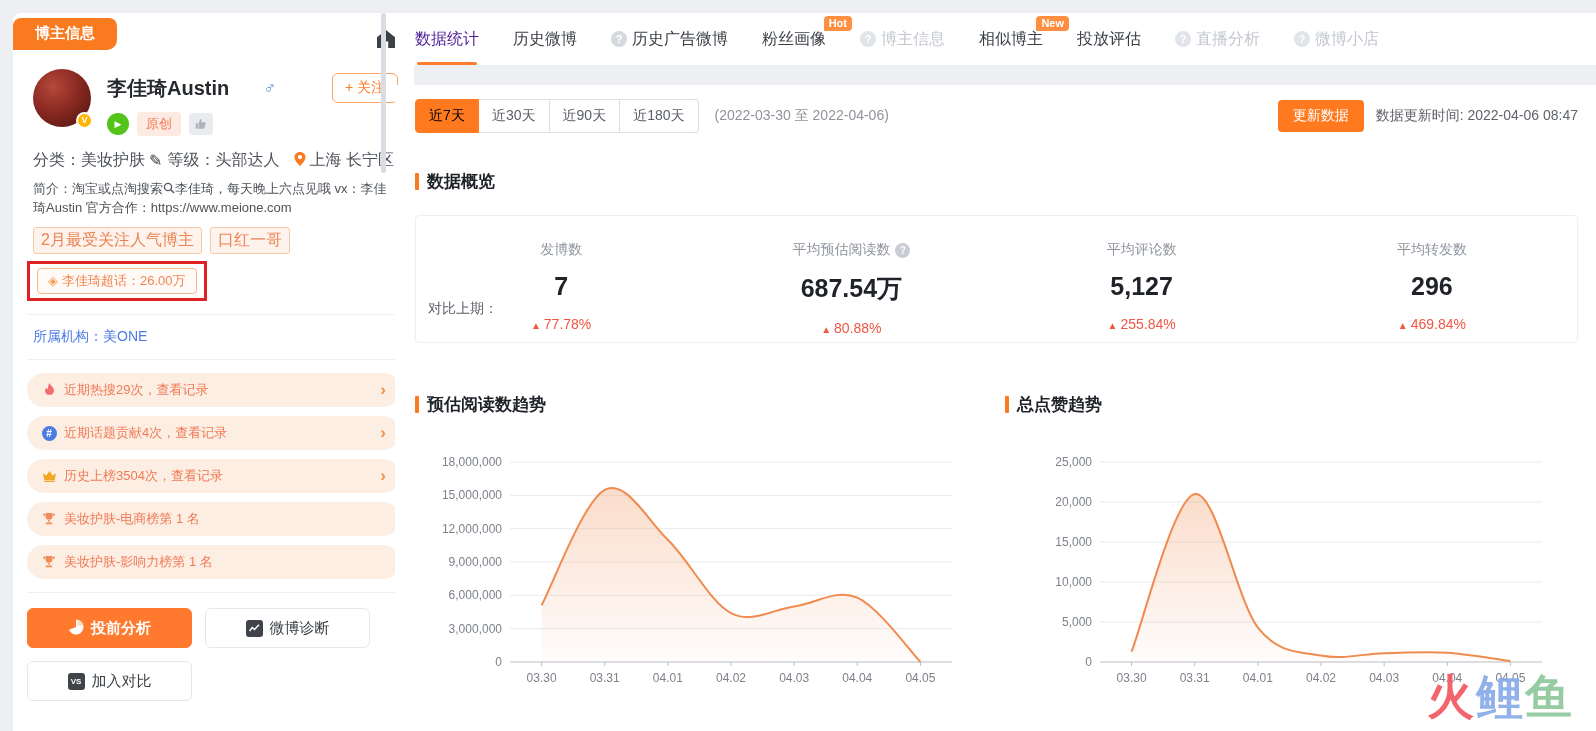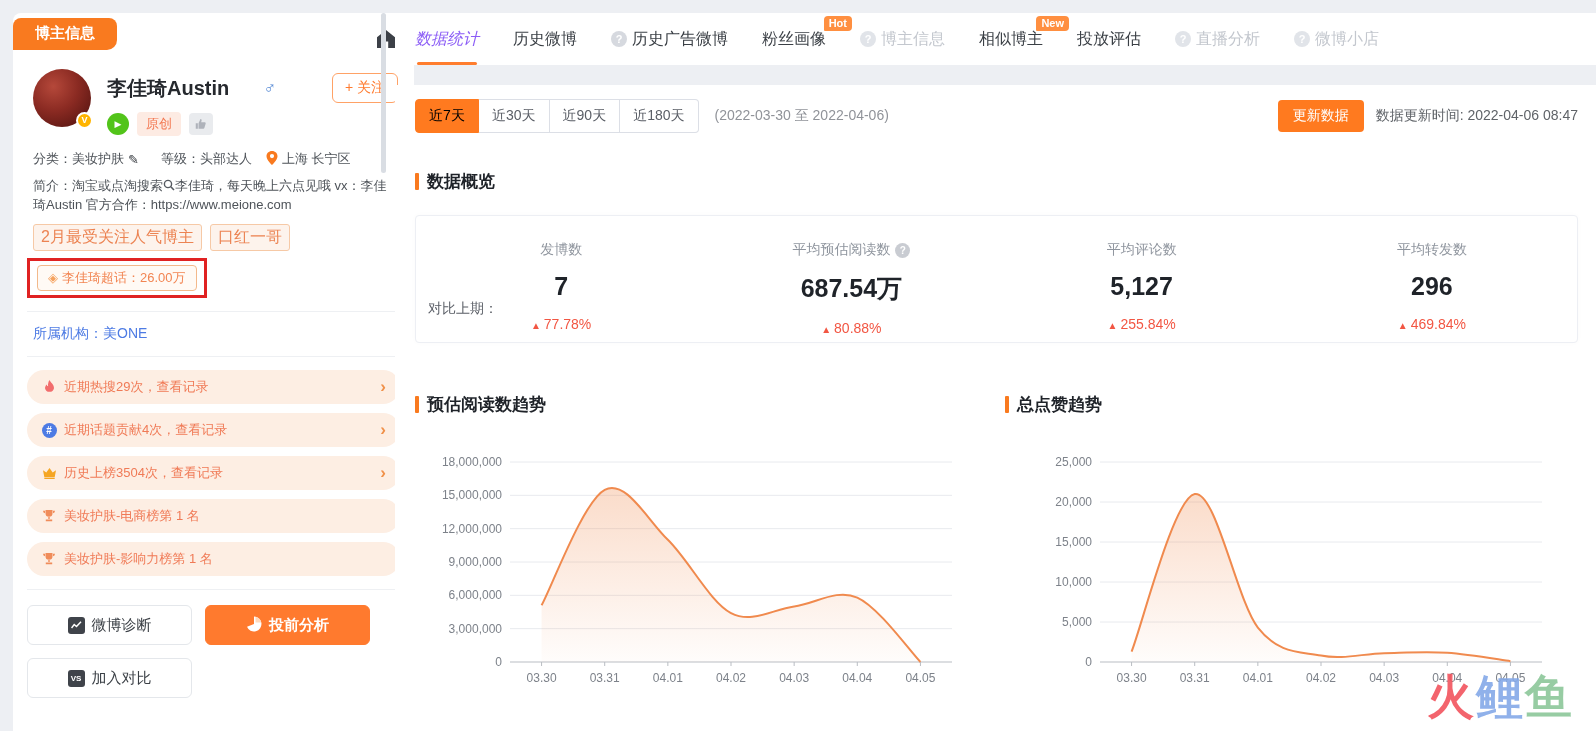--- a/index.html
+++ b/index.html
@@ -17,21 +17,21 @@
   .v-badge { position:absolute; right:-2px; bottom:-2px; width:17px; height:17px; border-radius:50%; background:#ffb400; border:2px solid #fff; color:#fff; font-size:9px; font-weight:bold; text-align:center; line-height:13px; }
   .profile-main { flex:1; padding-left:16px; padding-top:4px; }
   .name-line { display:flex; align-items:center;gap:28px; }
   .b-name { font-size:20px; font-weight:bold; color:#26292e; }
   .male { color:#5b8dd6; font-size:17px; margin-left:6px; font-weight:bold; }
   .follow-btn { margin-left:auto; border:1px solid #ffa266; color:#ff7a2e; background:#fff; font-size:14px; border-radius:6px; padding:5px 12px; cursor:pointer; white-space:nowrap; }
   .badge-line { display:flex; align-items:center; margin-top:9px; gap:8px; }
   .play-ic { width:22px; height:22px; border-radius:50%; background:#52c41a; color:#fff; font-size:9px; text-align:center; line-height:22px; }
   .orig-pill { background:#fdebe3; color:#f3764f; font-size:13px; border-radius:4px; padding:3px 9px; }
   .thumb-ic { width:24px; height:22px; background:#e9ebee; border-radius:4px; display:flex; align-items:center; justify-content:center; }
-  .meta-line { padding:14px 20px 0; font-size:13px; color:#4e5359; display:flex; align-items:center; white-space:nowrap; }
+  .meta-line { padding:14px 20px 0; font-size:16px; color:#4e5359; display:flex; align-items:center; white-space:nowrap; }
   .meta-line .gap { width:22px; }
   .pencil { margin-left:4px; color:#33373d; cursor:pointer; }
   .pin-ic { margin:0 4px 0 14px; }
   .intro { padding:8px 16px 0 20px; font-size:13px; color:#4e5359; line-height:19px; }
   .tag-row { padding:10px 14px 0 20px; display:flex; gap:8px; }
   .tag-pill { border:1px solid #f6c9a6; background:#fdf3ec; color:#ec8352; font-size:16px; border-radius:3px; padding:2px 7px; white-space:nowrap; }
   .super-box { margin:7px 0 0 14px; display:inline-block; border:3px solid #e02222; padding:4px 7px; }
   .super-pill { border:1px solid #f3b98b; background:#fffaf5; color:#f28552; font-size:13px; border-radius:4px; padding:3px 10px; display:inline-block; }
   .super-pill .dia { color:#f5a25e; margin-right:4px; }
   .divider { border-top:1px solid #eef0f3; margin:13px 14px; }
@@ -43,21 +43,21 @@
   .hash-ic { width:15px; height:15px; border-radius:50%; background:#4d7be4; color:#fff; font-size:10px; font-weight:bold; text-align:center; line-height:15px; }
   .actions { padding:2px 14px 0; display:flex; flex-wrap:wrap; gap:13px; }
   .act-btn { width:165px; height:40px; border-radius:6px; display:flex; align-items:center; justify-content:center; gap:7px; font-size:15px; cursor:pointer; background:#fff; border:1px solid #e4e7eb; color:#3a3f45; }
   .act-btn.primary { background:#ff7a2e; border-color:#ff7a2e; color:#fff; font-weight:bold; }
   .dark-sq { width:17px; height:17px; background:#3f434a; border-radius:3px; display:flex; align-items:center; justify-content:center; color:#fff; font-size:8px; font-weight:bold; }
 
   
   .main { position:absolute; left:395px; top:0; width:1201px; height:731px; }
   .tabbar { position:absolute; left:0; top:13px; width:1201px; height:52px; background:#fff; display:flex; align-items:center; padding:0 20px; }
   .tab { position:relative; height:52px; display:flex; align-items:center; margin-right:34px; font-size:16px; color:#3a3f45; cursor:pointer; white-space:nowrap; }
-  .tab.active { color:#8b5cf6;font-style:italic; }
+  .tab.active { color:#4c1d95; }
   .tab.active::after { content:""; position:absolute; left:2px; right:2px; bottom:0; height:3px; background:#ff7d2e; border-radius:2px; }
   .tab.disabled { color:#c3c7ce; }
   .tab-lock { width:16px; height:16px; border-radius:50%; background:#d6d9df; color:#fff; font-size:11px; font-weight:bold; text-align:center; line-height:16px; margin-right:5px; flex:none; }
   .tab.disabled .tab-lock { background:#e1e4e9; }
   .tab-badge { position:absolute; top:3px; right:-26px; background:#ff8f40; color:#fff; font-size:11px; font-weight:bold; border-radius:4px 4px 4px 1px; padding:1px 5px 2px; }
 
   .content { position:absolute; left:0; top:85px; width:1201px; height:646px; background:#fff; }
   .filter-row { display:flex; align-items:center; padding:14px 16px 0 20px; }
   .seg { display:flex; }
   .seg-btn { height:34px; min-width:64px; padding:0 13px; border:1px solid #dcdfe6; border-left:none; background:#fff; color:#5a5e66; font-size:14px; display:flex; align-items:center; justify-content:center; cursor:pointer; }
@@ -204,34 +204,34 @@
         <svg width="14" height="14" viewBox="0 0 14 14">
           <path d="M3.5 1 h7 v3.2 a3.5 3.5 0 0 1 -7 0 Z M1 1.8 h2 v2.4 A2.4 2.4 0 0 1 1 1.8 Z M13 1.8 h-2 v2.4 A2.4 2.4 0 0 0 13 1.8 Z M6.3 8 h1.4 v2 H6.3 Z M3.8 10.6 h6.4 v1.6 H3.8 Z" fill="#f08c5a"></path>
         </svg>
       </span>
     <span>美妆护肤-影响力榜第 1 名</span>
   </div>
 
   <div class="divider"></div>
 
   <div class="actions">
+    <button class="act-btn primary">
+      <span><svg width="16" height="16" viewBox="0 0 16 16">
+            <path d="M8 8 V0.5 A7.5 7.5 0 1 1 1 10.8 Z" fill="#fff"></path>
+            <path d="M9.5 6.5 V0.8 A7.2 7.2 0 0 1 15.2 6.5 Z" fill="#ffd9bd"></path>
+          </svg></span>
+      <span>投前分析</span>
+    </button>
     <button class="act-btn">
       <span class="dark-sq">
           <svg width="11" height="9" viewBox="0 0 11 9">
             <polyline points="0.5,7 3.2,3.5 5.5,5.5 10,0.8" fill="none" stroke="#fff" stroke-width="1.5"></polyline>
           </svg>
         </span>
       <span>微博诊断</span>
-    </button>
-    <button class="act-btn primary">
-      <span><svg width="16" height="16" viewBox="0 0 16 16">
-            <path d="M8 8 V0.5 A7.5 7.5 0 1 1 1 10.8 Z" fill="#fff"></path>
-            <path d="M9.5 6.5 V0.8 A7.2 7.2 0 0 1 15.2 6.5 Z" fill="#ffd9bd"></path>
-          </svg></span>
-      <span>投前分析</span>
     </button>
     <button class="act-btn">
       <span class="dark-sq">VS</span>
       <span>加入对比</span>
     </button>
 
   </div>
 </aside>
 
 <div class="vscroll"></div>

